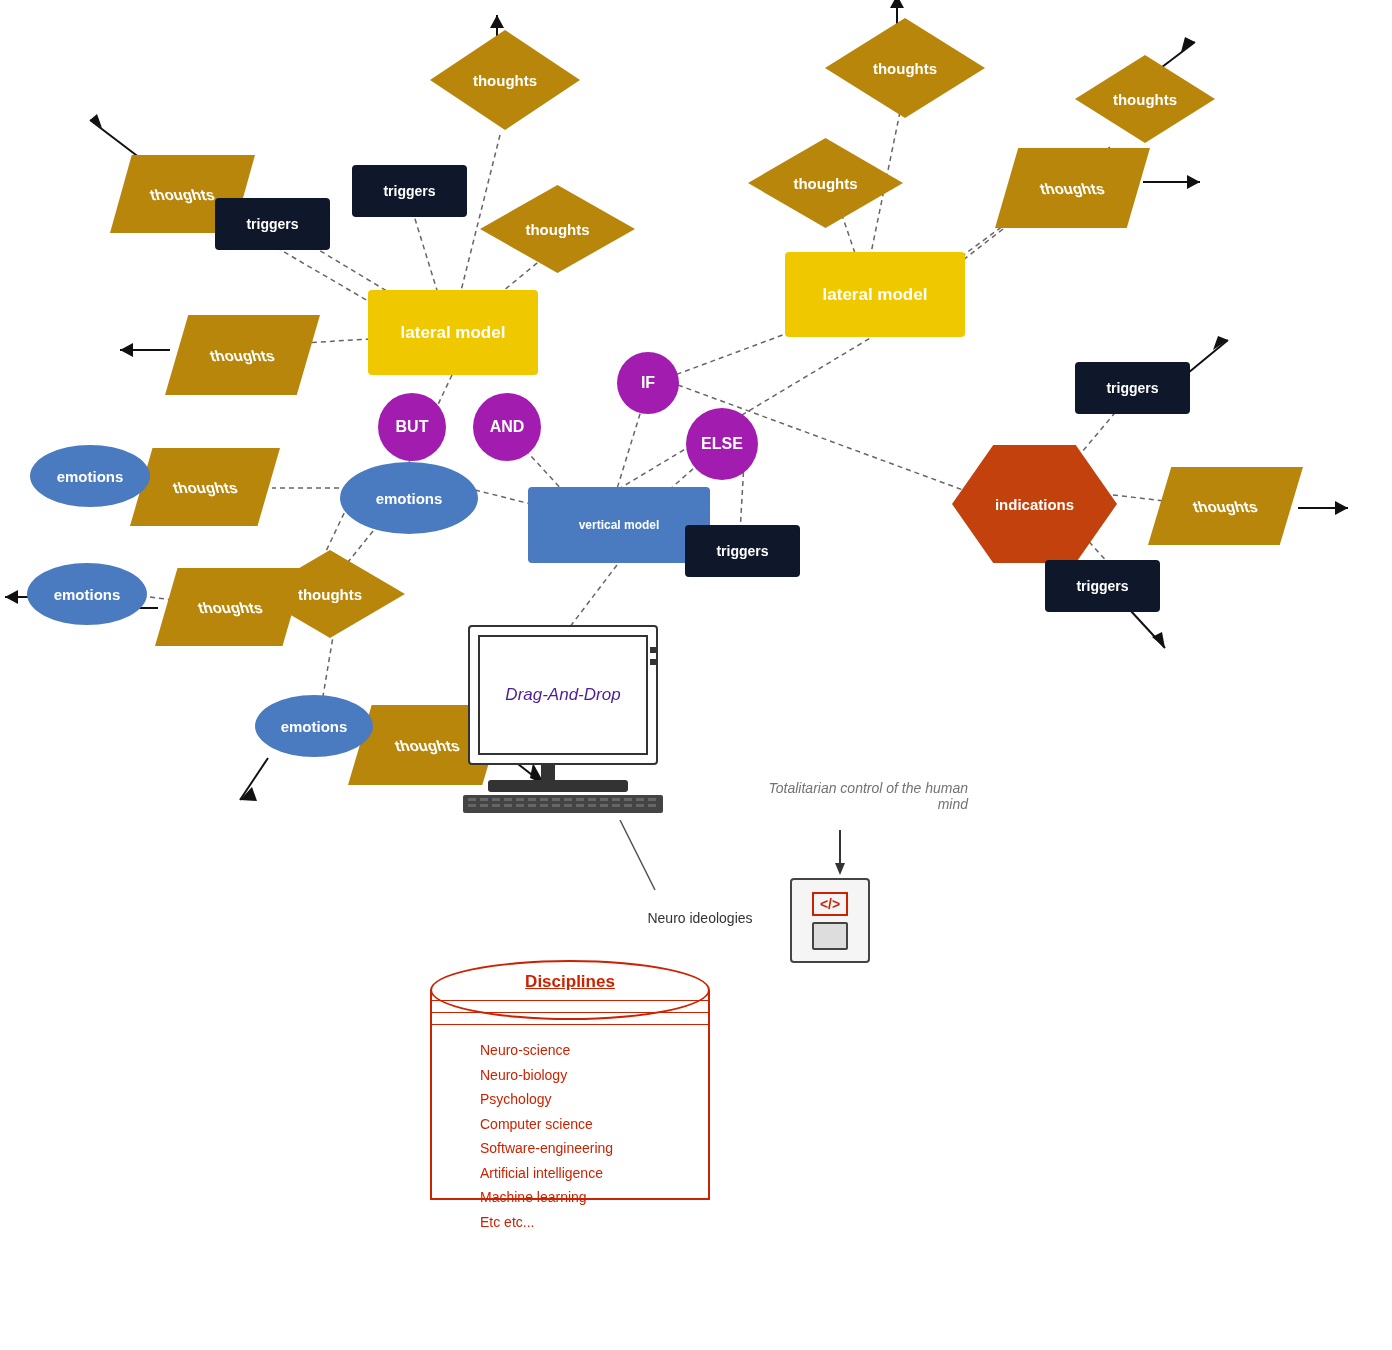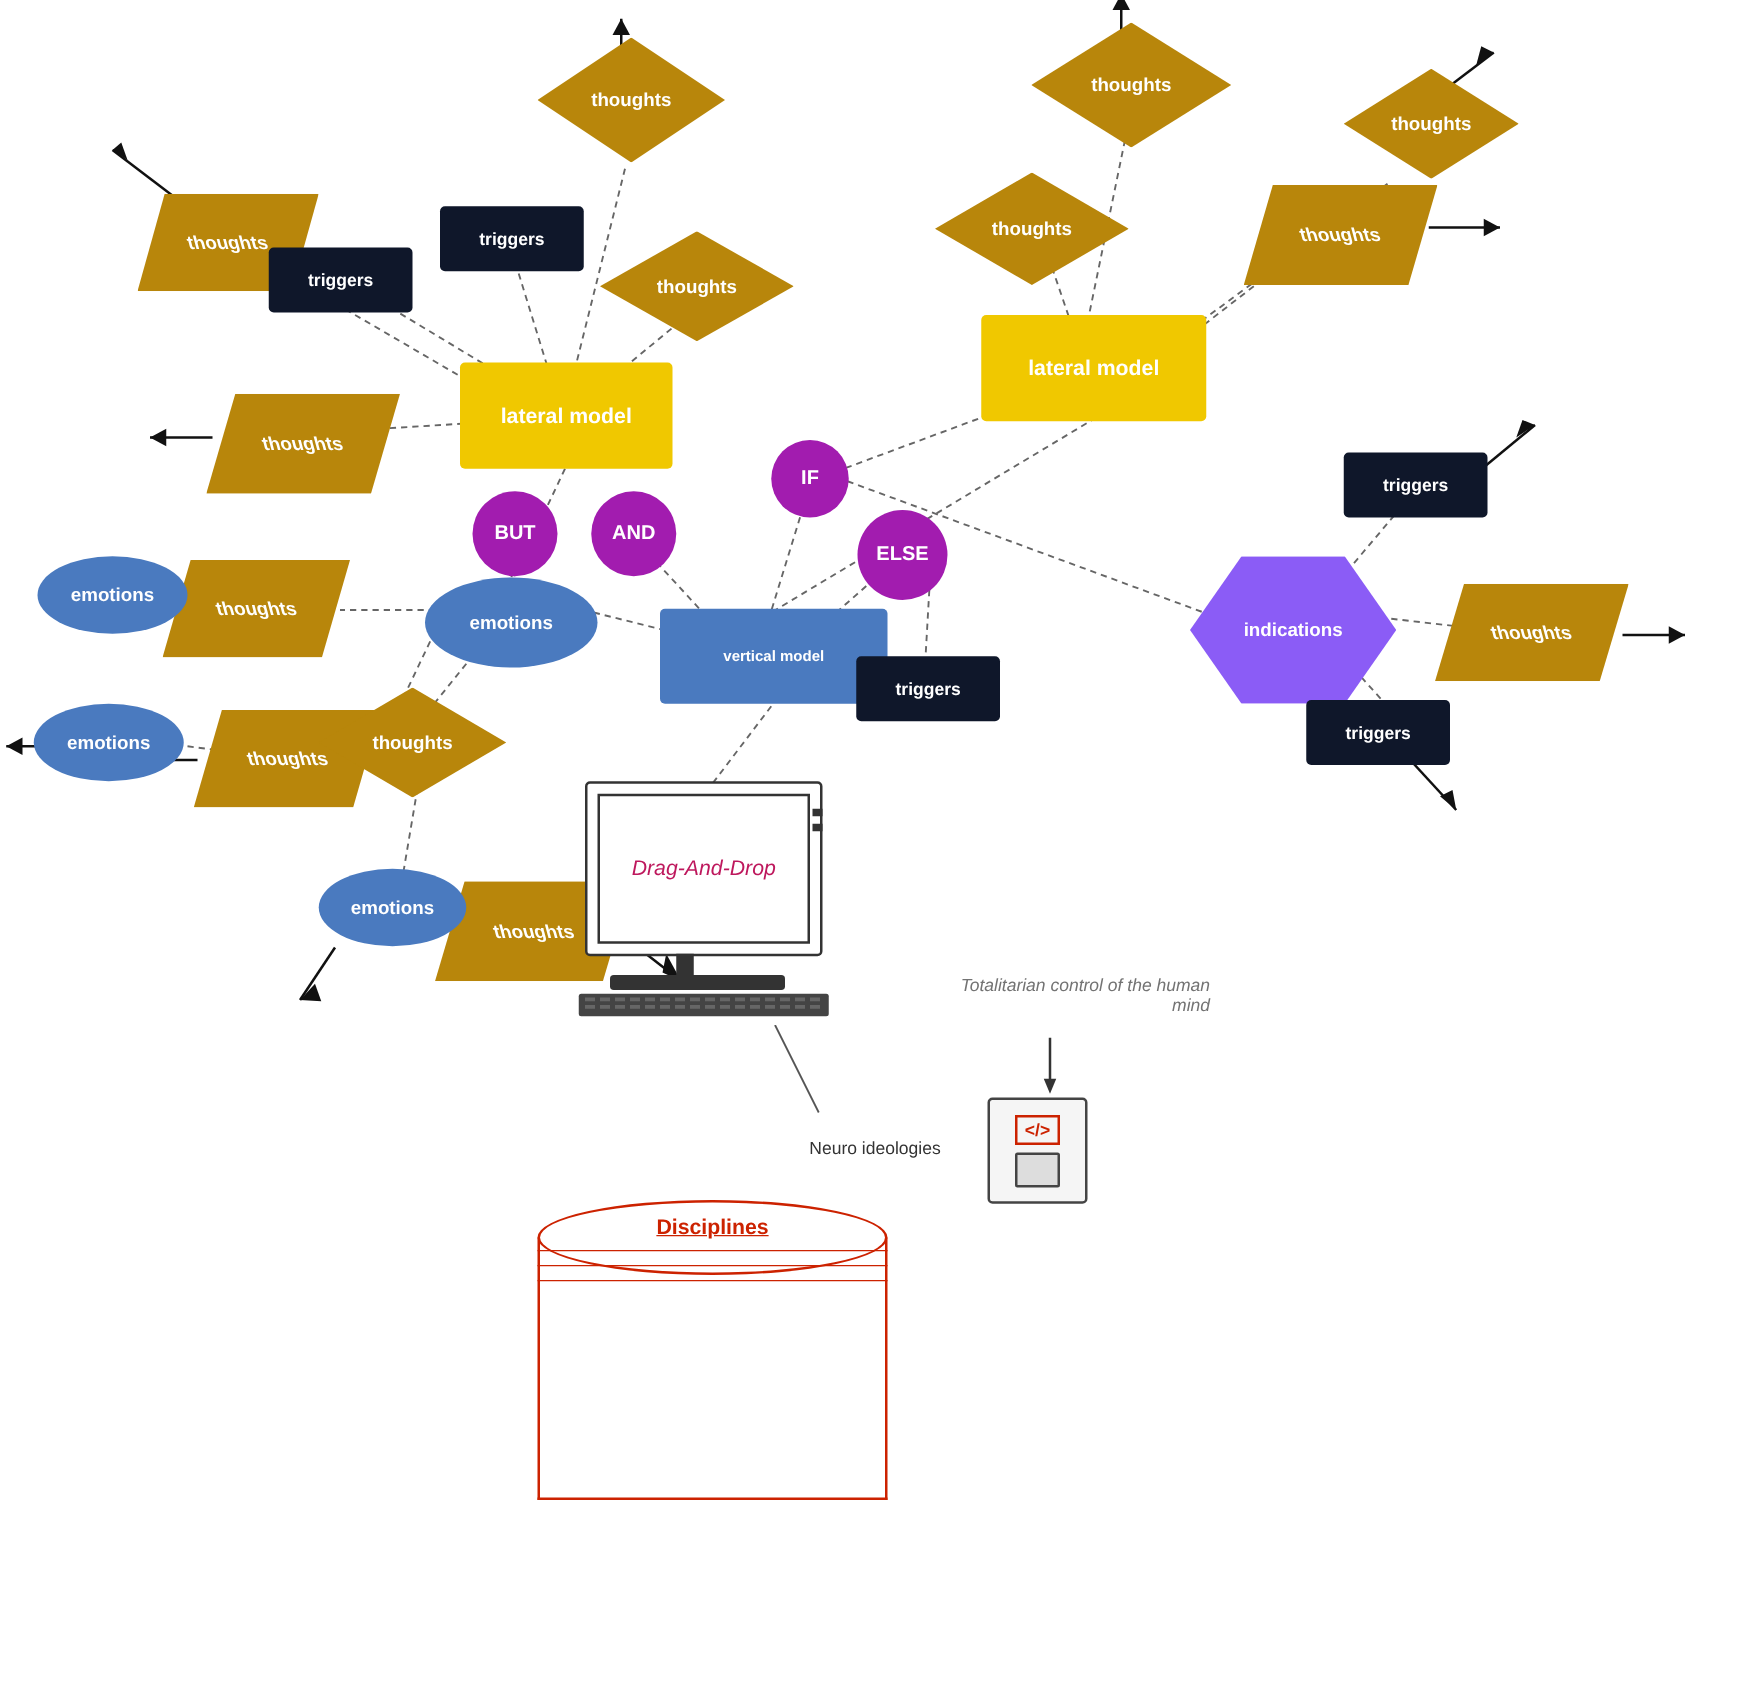--- a/index.html
+++ b/index.html
@@ -31,21 +31,21 @@
       font-size: 14px;
     }
     .emotions {
       background: #4a7abf;
       color: white;
       font-weight: bold;
       font-size: 15px;
       border-radius: 50%;
     }
     .indications {
-      background: #8b5cf6;
+      background: #c2410c;
       color: white;
       font-weight: bold;
       font-size: 15px;
     }
     .logic-node {
       background: #a21caf;
       color: white;
       font-weight: bold;
       font-size: 16px;
       border-radius: 50%;
@@ -285,21 +285,21 @@
 
 <div class="node thoughts-dark parallelogram" style="left:1148px; top:467px; width:155px; height:78px;">
   <span style="transform:skewX(15deg)">thoughts</span>
 </div>
 
 <div style="position:absolute; left:448px; top:625px; width:230px; height:185px;">
 
   <div style="position:absolute; top:0; left:20px; width:190px; height:140px; border:2.5px solid #333; background:white; border-radius:4px;">
 
     <div style="position:absolute; top:8px; left:8px; right:8px; bottom:8px; border:2px solid #333; display:flex; align-items:center; justify-content:center;">
-      <span style="color:#be185d; font-size:17px; font-style:italic; text-align:left;">Drag-And-Drop</span>
+      <span style="color:#4c1d95; font-size:17px; font-style:italic; text-align:left;">Drag-And-Drop</span>
     </div>
 
     <div style="position:absolute; right:-2px; top:20px; width:8px; height:6px; background:#333;"></div>
     <div style="position:absolute; right:-2px; top:32px; width:8px; height:6px; background:#333;"></div>
   </div>
 
   <div style="position:absolute; top:138px; left:93px; width:14px; height:18px; background:#333;"></div>
 
   <div style="position:absolute; top:155px; left:40px; width:140px; height:12px; background:#333; border-radius:3px;"></div>
 
@@ -344,13 +344,23 @@
   </div>
 
   <div style="position:absolute; top:40px; left:0; width:280px; height:1px; border-top:1.5px solid #cc2200;"></div>
   <div style="position:absolute; top:52px; left:0; width:280px; height:1px; border-top:1.5px solid #cc2200;"></div>
   <div style="position:absolute; top:64px; left:0; width:280px; height:1px; border-top:1.5px solid #cc2200;"></div>
 
   <div style="position:absolute; top:12px; left:0; width:280px; text-align:center; font-size:17px; font-weight:bold; color:#cc2200; text-decoration:underline;">
     <span>Disciplines</span>
   </div>
 
+  <div style="position:absolute; top:78px; left:50px; right:10px; color:#cc2200; font-size:14px; line-height:1.75;">
+  <div>Neuro-science</div>
+      <div>Neuro-biology</div>
+      <div>Psychology</div>
+      <div>Computer science</div>
+      <div>Software-engineering</div>
+      <div>Artificial intelligence</div>
+      <div>Machine learning</div>
+      <div>Etc etc...</div>
+    </div>
 </div>
 
 </body></html>

